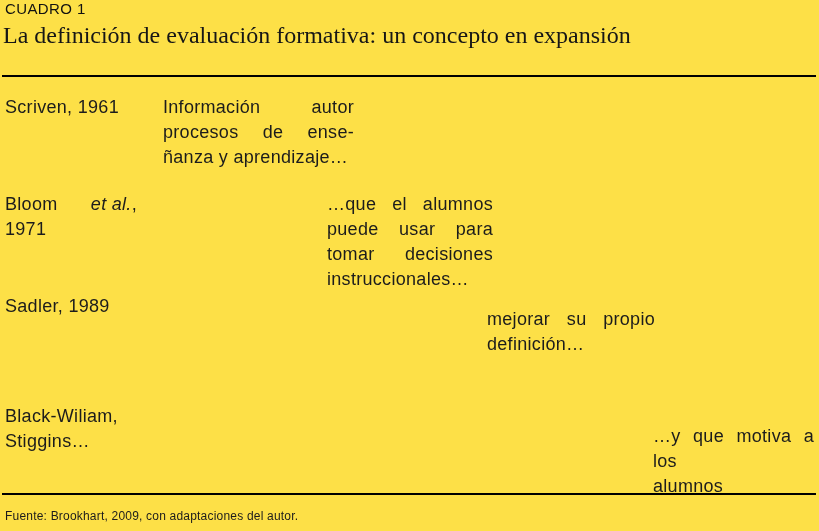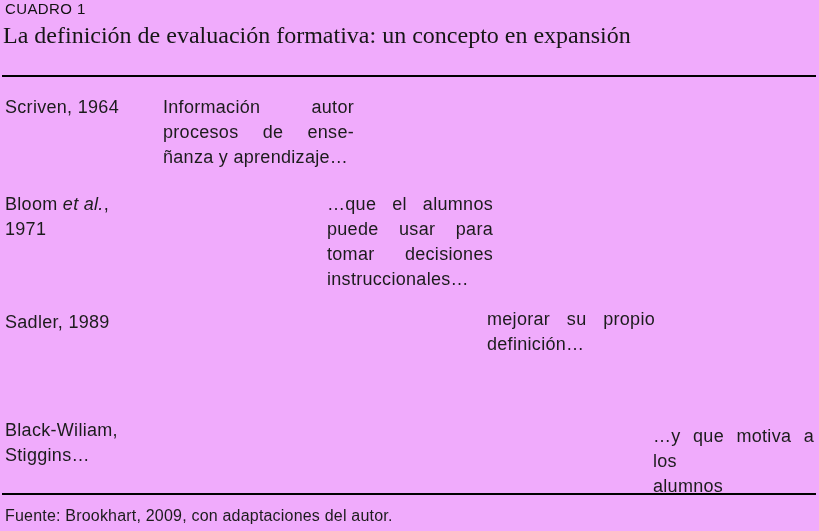--- a/index.html
+++ b/index.html
@@ -1,20 +1,20 @@
 <!DOCTYPE html>
 <html><head>
 <meta charset="utf-8">
 <style>
   html, body { margin: 0; padding: 0; background: #ffffff; }
   .page {
     position: relative;
     width: 819px;
     height: 531px;
-    background: #f0abfc;
+    background: #fde047;
     font-family: "Liberation Sans", "DejaVu Sans", sans-serif;
     color: #1a1a1a;
     overflow: hidden;
   }
   .kicker {
     position: absolute;
     left: 5px;
     top: 0px;
     font-size: 15px;
     line-height: 18px;
@@ -45,70 +45,70 @@
     font-size: 18px;
     line-height: 25px;
     letter-spacing: 0.3px;
     color: #1c1c1c;
   }
   .author { left: 5px; width: 155px; }
   .just {
     text-align: justify;
     text-align-last: justify;
   }
-  .it { font-style: italic; }
+  .it { font-style: italic; margin-left: 28px; }
   .footer-note {
     position: absolute;
     left: 5px;
     top: 506px;
-    font-size: 16px;
+    font-size: 12px;
     line-height: 20px;
     letter-spacing: 0.2px;
     color: #1c1c1c;
   }
 </style>
 </head>
 <body>
 
 <div class="page">
 
   <div class="kicker">CUADRO 1</div>
   <div class="title">La definición de evaluación formativa: un concepto en expansión</div>
 
   <div class="rule rule-top"></div>
 
   <div class="cell author" style="top:95px">
-    <div>Scriven, 1964</div>
+    <div>Scriven, 1961</div>
   </div>
   <div class="cell" style="left:163px; top:95px; width:191px">
     <div class="just">Información autor</div>
     <div class="just">procesos de ense-</div>
     <div>ñanza y aprendizaje…</div>
   </div>
 
   <div class="cell author" style="top:192px">
     <div><span>Bloom </span><span class="it">et al.</span><span>,</span></div>
     <div>1971</div>
   </div>
   <div class="cell" style="left:327px; top:192px; width:166px">
     <div class="just">…que el alumnos</div>
     <div class="just">puede usar para</div>
     <div class="just">tomar decisiones</div>
     <div>instruccionales…</div>
   </div>
 
-  <div class="cell author" style="top:310px">
+  <div class="cell author" style="top:294px">
     <div>Sadler, 1989</div>
   </div>
   <div class="cell" style="left:487px; top:307px; width:168px">
     <div class="just">mejorar su propio</div>
     <div>definición…</div>
   </div>
 
-  <div class="cell author" style="top:418px">
+  <div class="cell author" style="top:404px">
     <div>Black-Wiliam,</div>
     <div>Stiggins…</div>
   </div>
   <div class="cell" style="left:653px; top:424px; width:161px">
     <div class="just">…y que motiva a los</div>
     <div>alumnos</div>
   </div>
 
   <div class="rule rule-bottom"></div>
 

